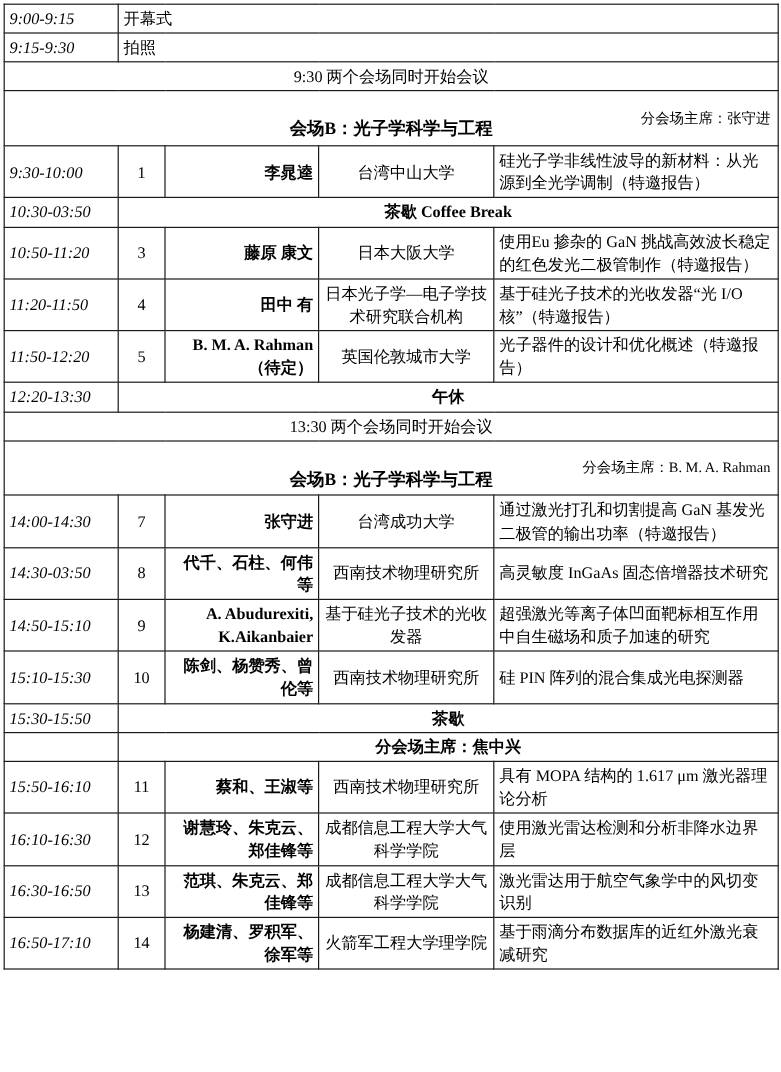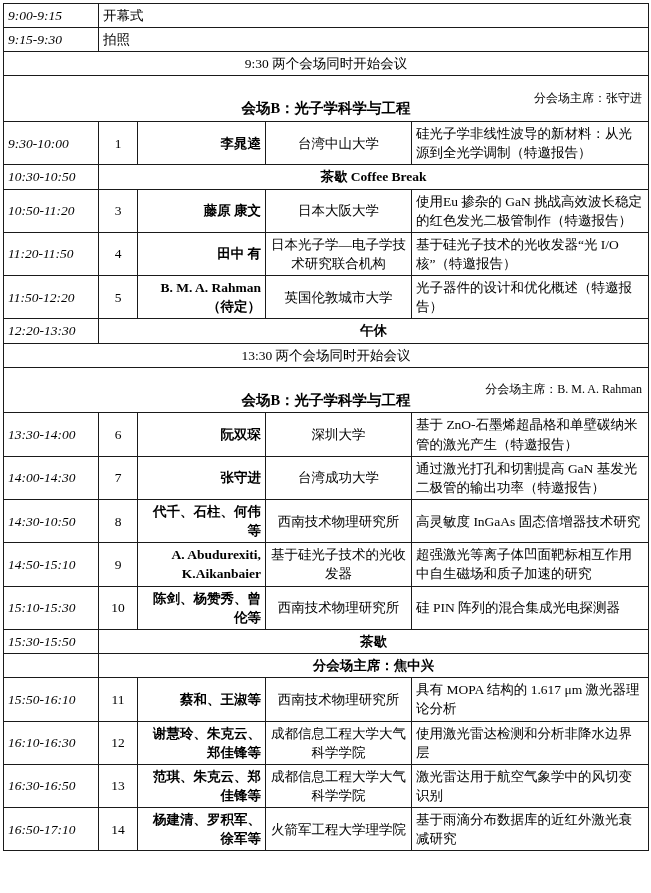--- a/index.html
+++ b/index.html
@@ -109,21 +109,21 @@
         </td>
       </tr>
       <tr>
         <td class="time">9:30-10:00</td>
         <td class="no">1</td>
         <td class="name">李晁逵</td>
         <td class="org">台湾中山大学</td>
         <td class="title">硅光子学非线性波导的新材料：从光源到全光学调制（特邀报告）</td>
       </tr>
       <tr>
-        <td class="time">10:30-10:50</td>
+        <td class="time">10:30-03:50</td>
         <td class="break-cell" colspan="4">茶歇 Coffee Break</td>
       </tr>
       <tr>
         <td class="time">10:50-11:20</td>
         <td class="no">3</td>
         <td class="name">藤原 康文</td>
         <td class="org">日本大阪大学</td>
         <td class="title">使用Eu 掺杂的 GaN 挑战高效波长稳定的红色发光二极管制作（特邀报告）</td>
       </tr>
       <tr>
@@ -149,35 +149,28 @@
       </tr>
       <tr>
         <td class="venue-cell" colspan="5">
           <div class="venue-inner">
             <span class="venue-title">会场B：光子学科学与工程</span>
           </div>
           <span class="venue-chair">分会场主席：B. M. A. Rahman</span>
         </td>
       </tr>
       <tr>
-        <td class="time">13:30-14:00</td>
-        <td class="no">6</td>
-        <td class="name">阮双琛</td>
-        <td class="org">深圳大学</td>
-        <td class="title">基于 ZnO-石墨烯超晶格和单壁碳纳米管的激光产生（特邀报告）</td>
-      </tr>
-      <tr>
         <td class="time">14:00-14:30</td>
         <td class="no">7</td>
         <td class="name">张守进</td>
         <td class="org">台湾成功大学</td>
         <td class="title">通过激光打孔和切割提高 GaN 基发光二极管的输出功率（特邀报告）</td>
       </tr>
       <tr>
-        <td class="time">14:30-10:50</td>
+        <td class="time">14:30-03:50</td>
         <td class="no">8</td>
         <td class="name">代千、石柱、何伟等</td>
         <td class="org">西南技术物理研究所</td>
         <td class="title">高灵敏度 InGaAs 固态倍增器技术研究</td>
       </tr>
       <tr>
         <td class="time">14:50-15:10</td>
         <td class="no">9</td>
         <td class="name">A. Abudurexiti, K.Aikanbaier</td>
         <td class="org">基于硅光子技术的光收发器</td>

